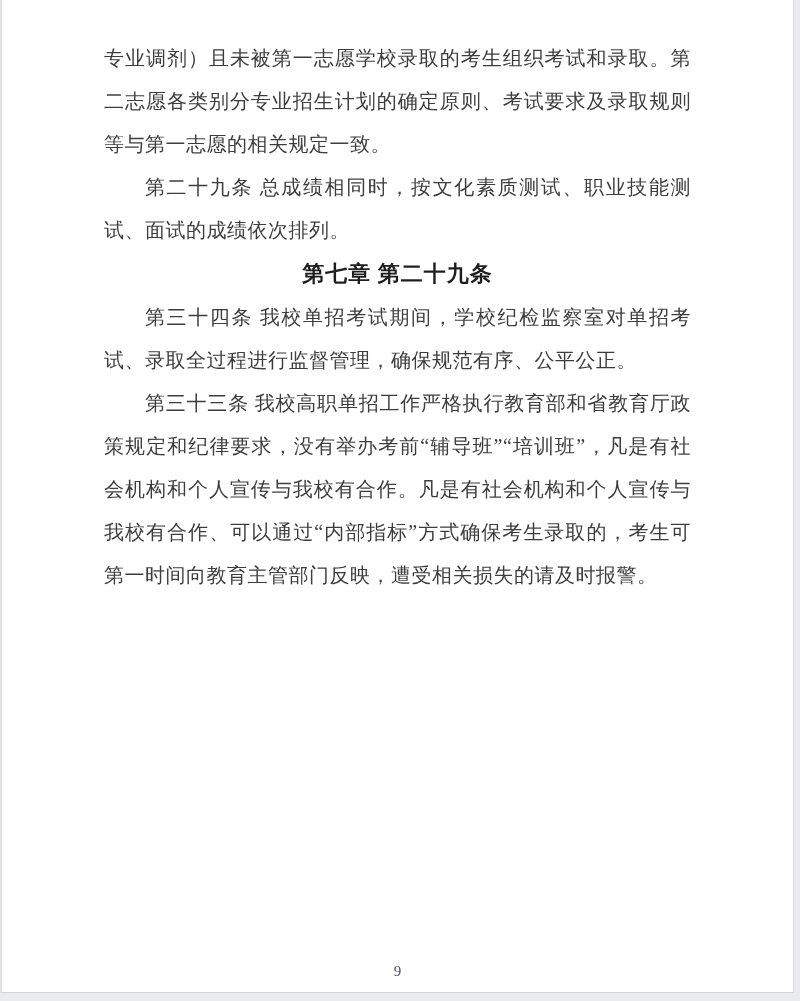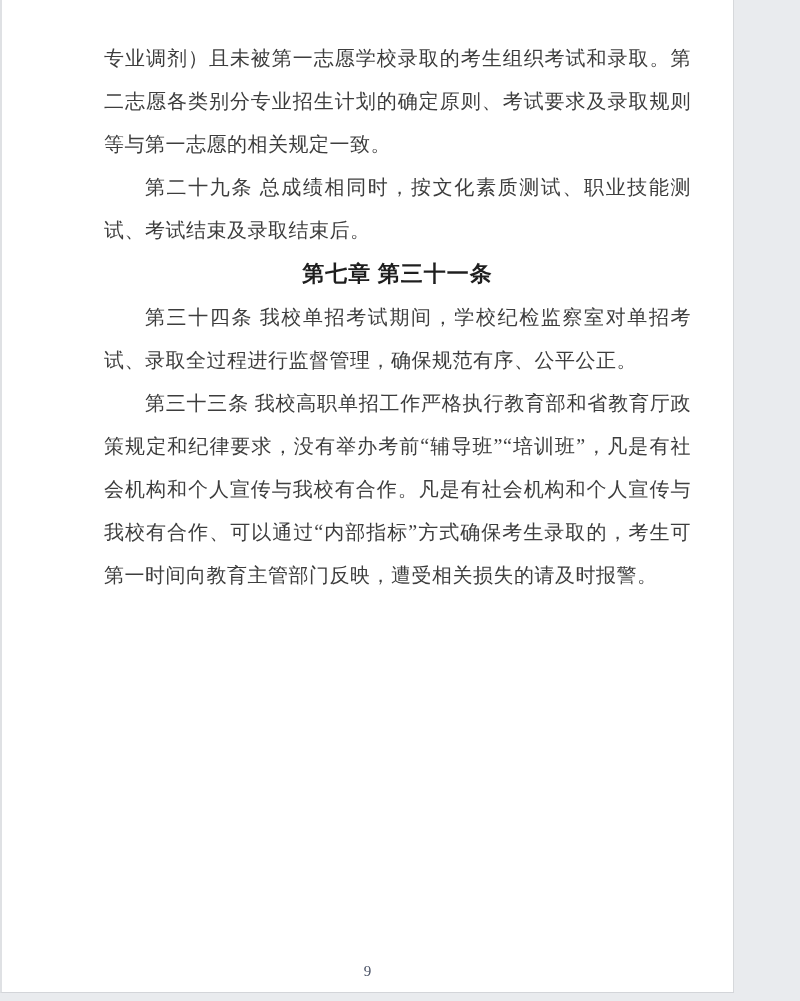--- a/index.html
+++ b/index.html
@@ -14,21 +14,21 @@
   }
   .viewer {
     position: relative;
     width: 800px;
     height: 1001px;
   }
   .page {
     position: absolute;
     top: 0;
     left: 0;
-    width: 734px;
+    width: 794px;
     height: 993px;
     background: #ffffff;
     border-left: 2px solid #dfe1e4;
     border-right: 1px solid #d6d8db;
     border-bottom: 1px solid #d3d5d9;
   }
   .text-block {
     position: absolute;
     top: 37px;
     left: 102px;
@@ -68,24 +68,24 @@
 </style>
 </head>
 <body>
 
 <div class="viewer">
   <div class="page">
     <div class="text-block">
 
       <p class="para">专业调剂）且未被第一志愿学校录取的考生组织考试和录取。第二志愿各类别分专业招生计划的确定原则、考试要求及录取规则等与第一志愿的相关规定一致。</p>
 
-      <p class="para indent">第二十九条 总成绩相同时，按文化素质测试、职业技能测试、考试结束及录取结束后。</p>
+      <p class="para indent">第二十九条 总成绩相同时，按文化素质测试、职业技能测试、面试的成绩依次排列。</p>
 
 
-      <h2 class="chapter-heading">第七章 第三十一条</h2>
+      <h2 class="chapter-heading">第七章 第二十九条</h2>
 
 
       <p class="para indent">第三十四条 我校单招考试期间，学校纪检监察室对单招考试、录取全过程进行监督管理，确保规范有序、公平公正。</p>
 
       <p class="para indent">第三十三条 我校高职单招工作严格执行教育部和省教育厅政策规定和纪律要求，没有举办考前“辅导班”“培训班”，凡是有社会机构和个人宣传与我校有合作。凡是有社会机构和个人宣传与我校有合作、可以通过“内部指标”方式确保考生录取的，考生可第一时间向教育主管部门反映，遭受相关损失的请及时报警。</p>
 
 
     </div>
 
     <div class="page-number">9</div>

